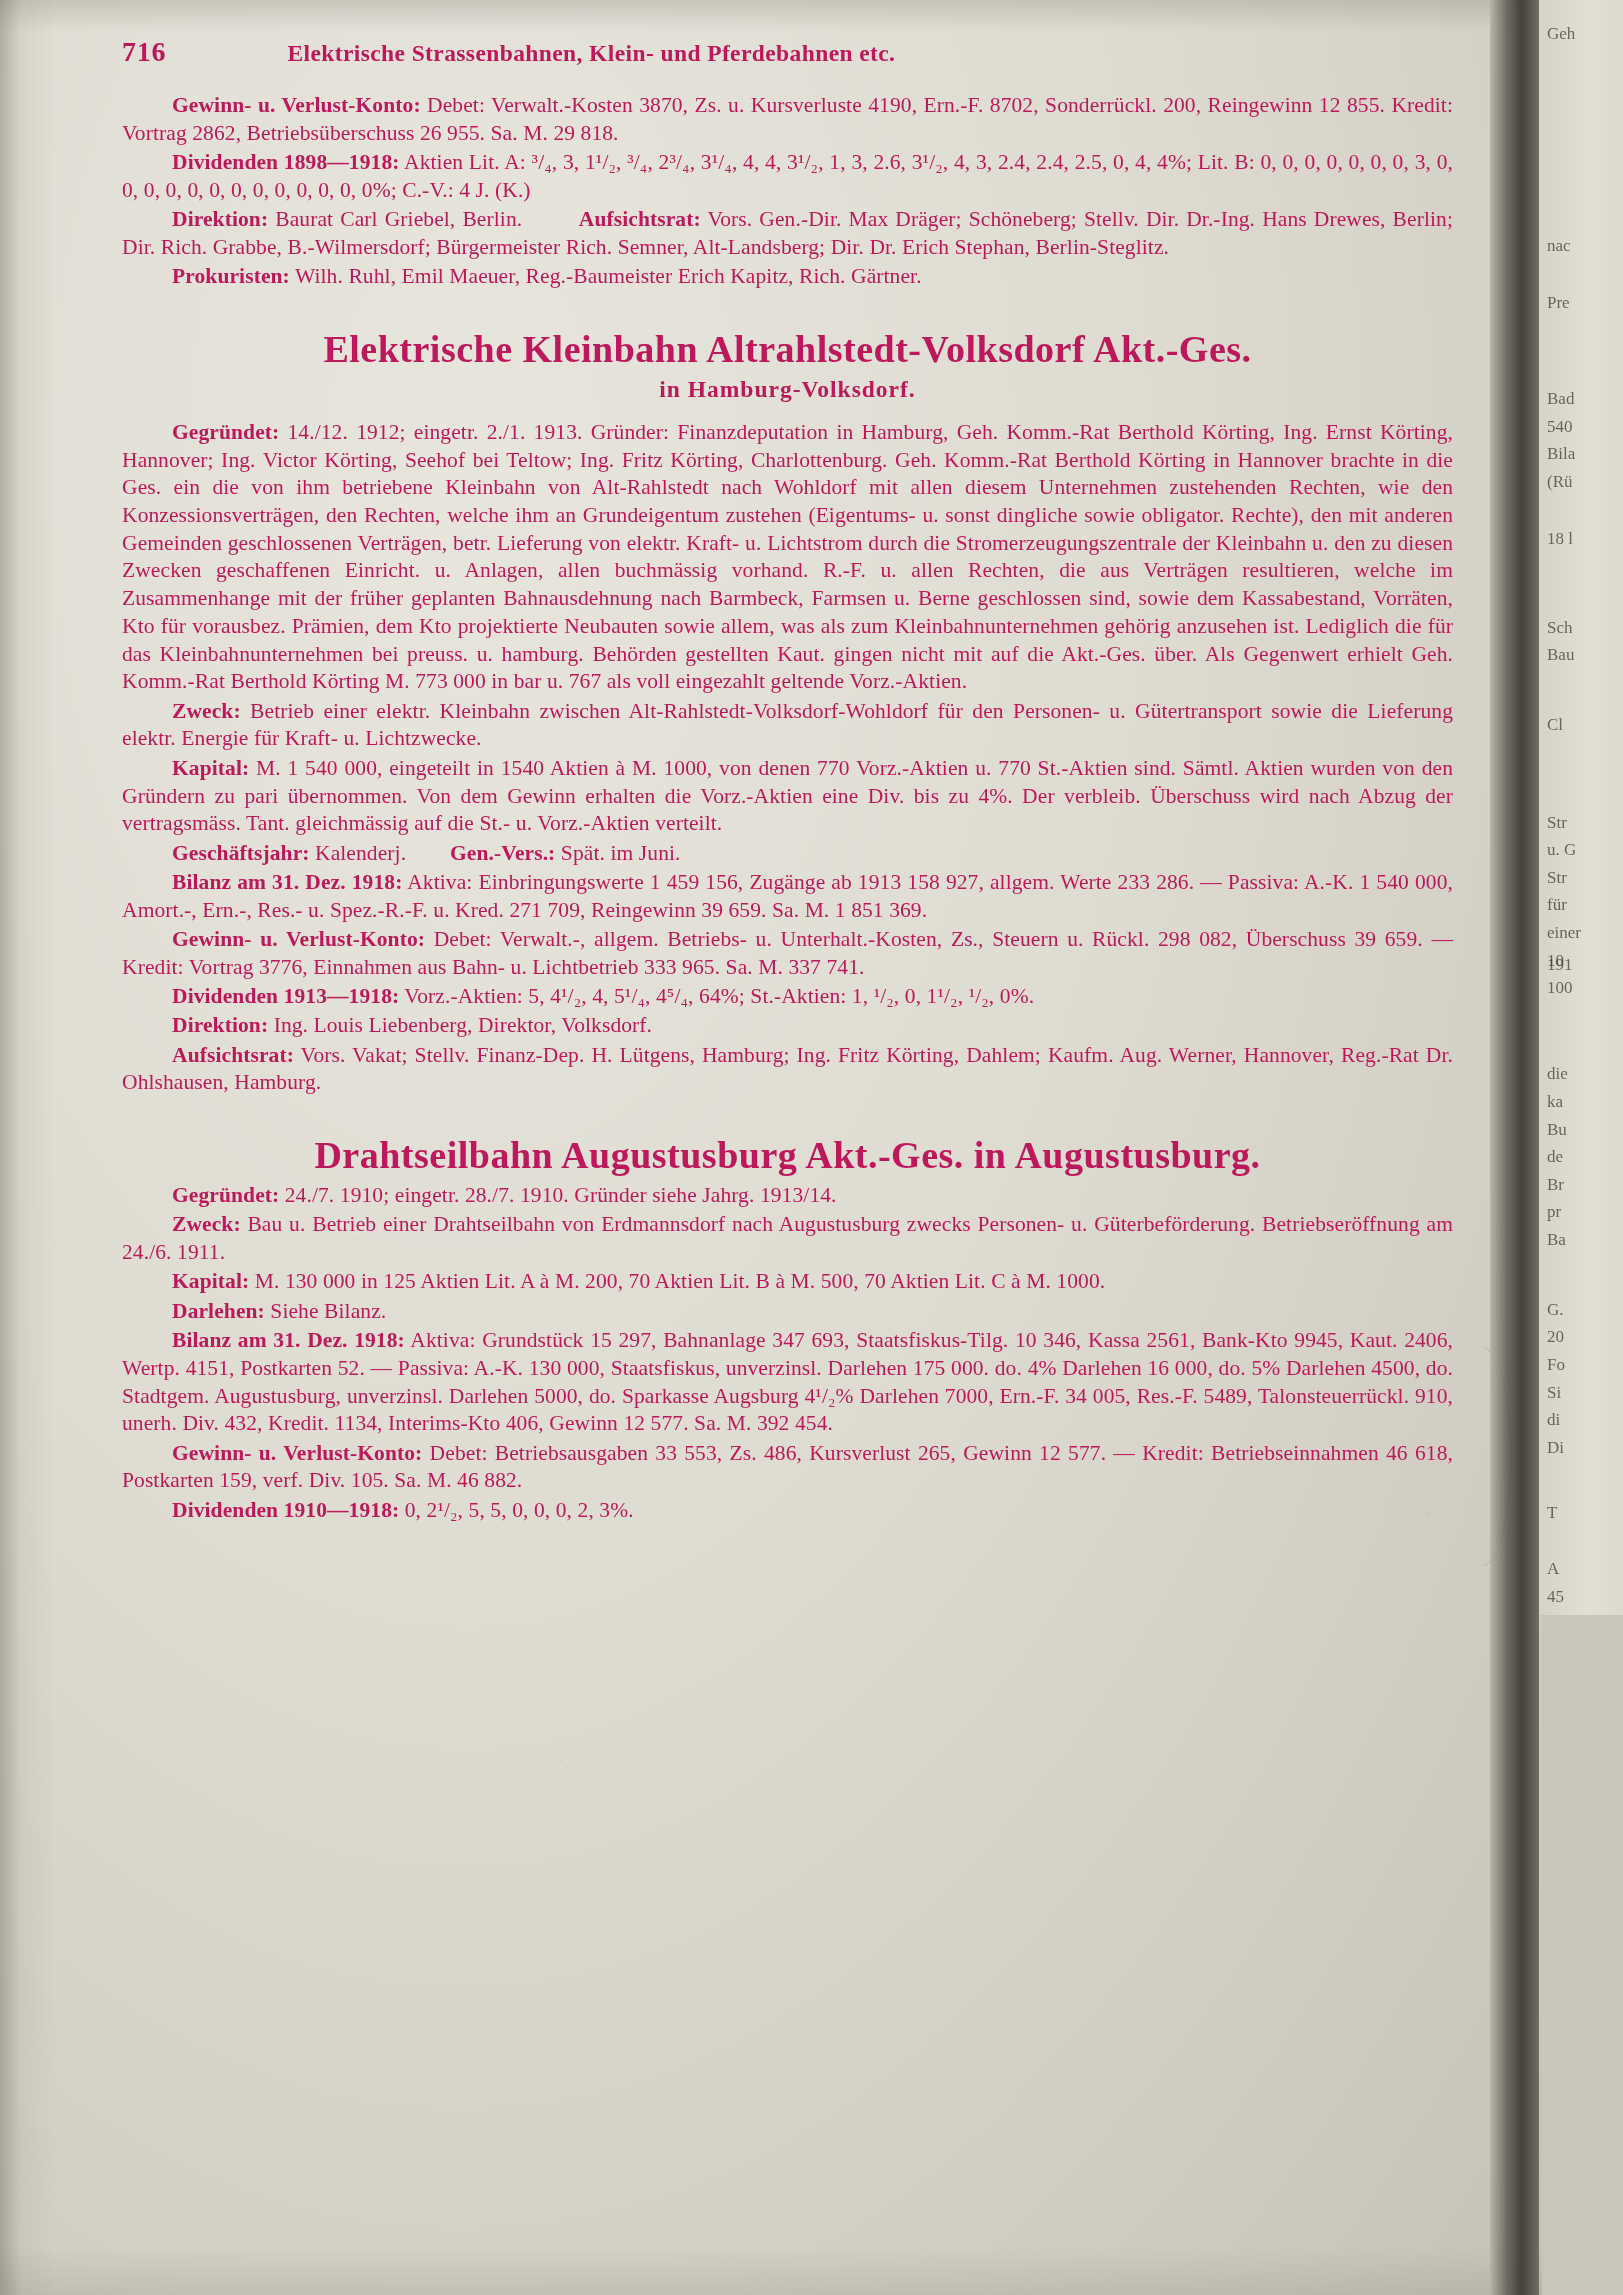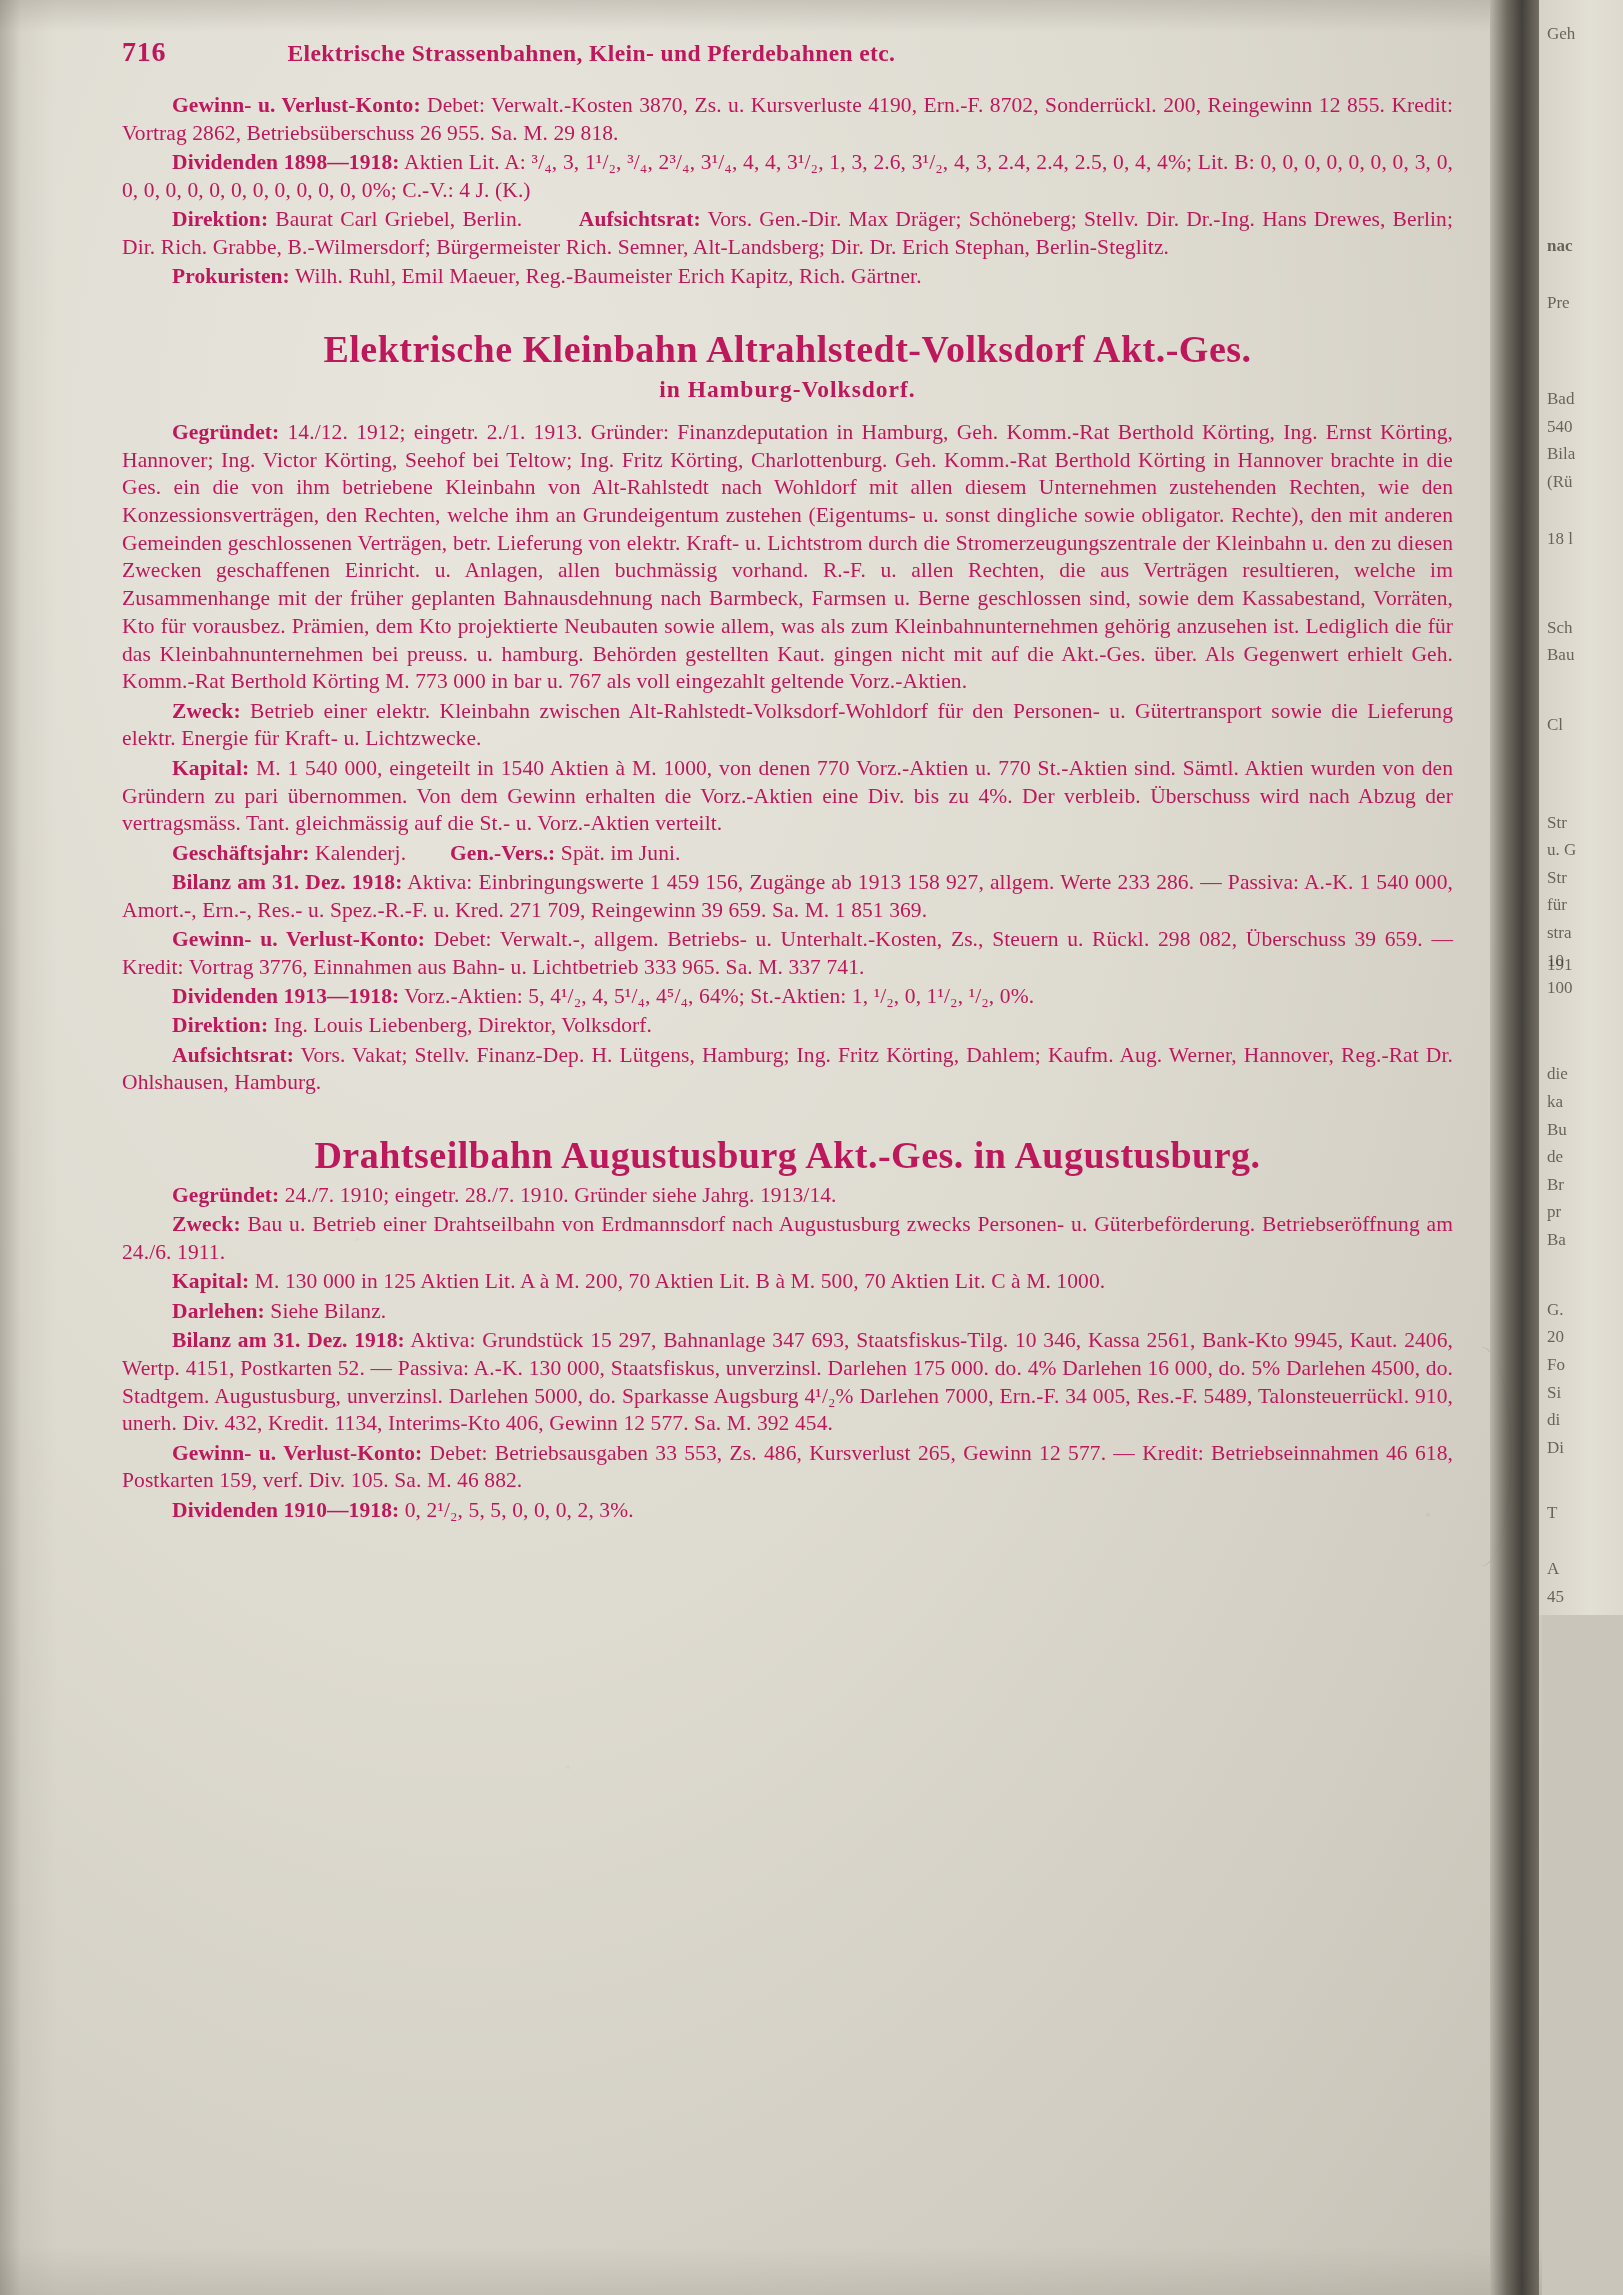--- a/index.html
+++ b/index.html
@@ -182,35 +182,35 @@
       <p class="para"><span class="lbl">Gewinn- u. Verlust-Konto:</span><span> Debet: Betriebsausgaben 33 553, Zs. 486, Kursverlust 265, Gewinn 12 577. — Kredit: Betriebseinnahmen 46 618, Postkarten 159, verf. Div. 105. Sa. M. 46 882.</span></p>
       <p class="para"><span class="lbl">Dividenden 1910—1918:</span><span> 0, 2¹/₂, 5, 5, 0, 0, 0, 2, 3%.</span></p>
     </div>
 
   </div>
 
   <div class="curl"></div>
   <div class="gutter"></div>
   <div class="nextpage">
       <div class="frag" style="top: 23px;">Geh</div>
-      <div class="frag" style="top: 235px; font-weight: bold;">nac</div>
+      <div class="frag" style="top: 235px;">nac</div>
       <div class="frag" style="top: 292px;">Pre</div>
       <div class="frag" style="top: 388px;">Bad</div>
       <div class="frag" style="top: 416px;">540</div>
       <div class="frag" style="top: 443px;">Bila</div>
       <div class="frag" style="top: 471px;">(Rü</div>
       <div class="frag" style="top: 528px;">18 l</div>
       <div class="frag" style="top: 617px;">Sch</div>
       <div class="frag" style="top: 644px;">Bau</div>
       <div class="frag" style="top: 714px;">Cl</div>
       <div class="frag" style="top: 812px;">Str</div>
       <div class="frag" style="top: 839px;">u. G</div>
       <div class="frag" style="top: 867px;">Str</div>
       <div class="frag" style="top: 894px;">für</div>
-      <div class="frag" style="top: 922px;">stra</div>
+      <div class="frag" style="top: 922px;">einer</div>
       <div class="frag" style="top: 950px;">10 </div>
       <div class="frag" style="top: 977px;">100</div>
       <div class="frag" style="top: 954px;">191</div>
       <div class="frag" style="top: 1063px;">die</div>
       <div class="frag" style="top: 1091px;">ka</div>
       <div class="frag" style="top: 1119px;">Bu</div>
       <div class="frag" style="top: 1146px;">de</div>
       <div class="frag" style="top: 1174px;">Br</div>
       <div class="frag" style="top: 1201px;">pr</div>
       <div class="frag" style="top: 1229px;">Ba</div>

